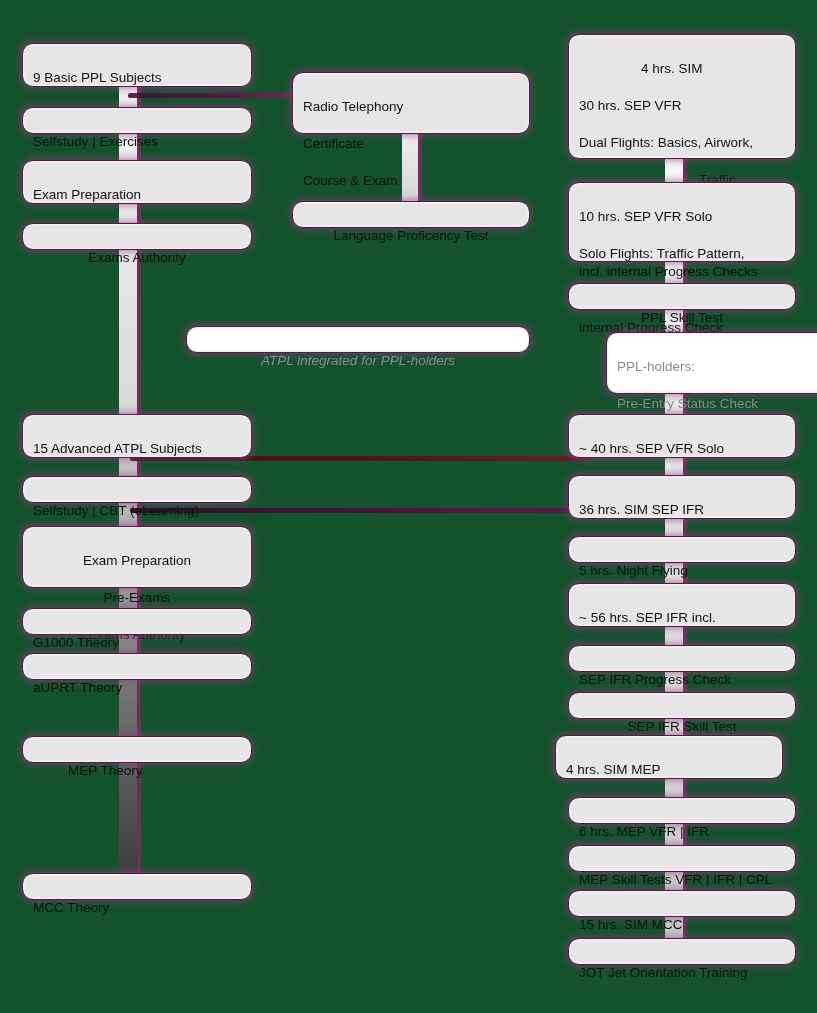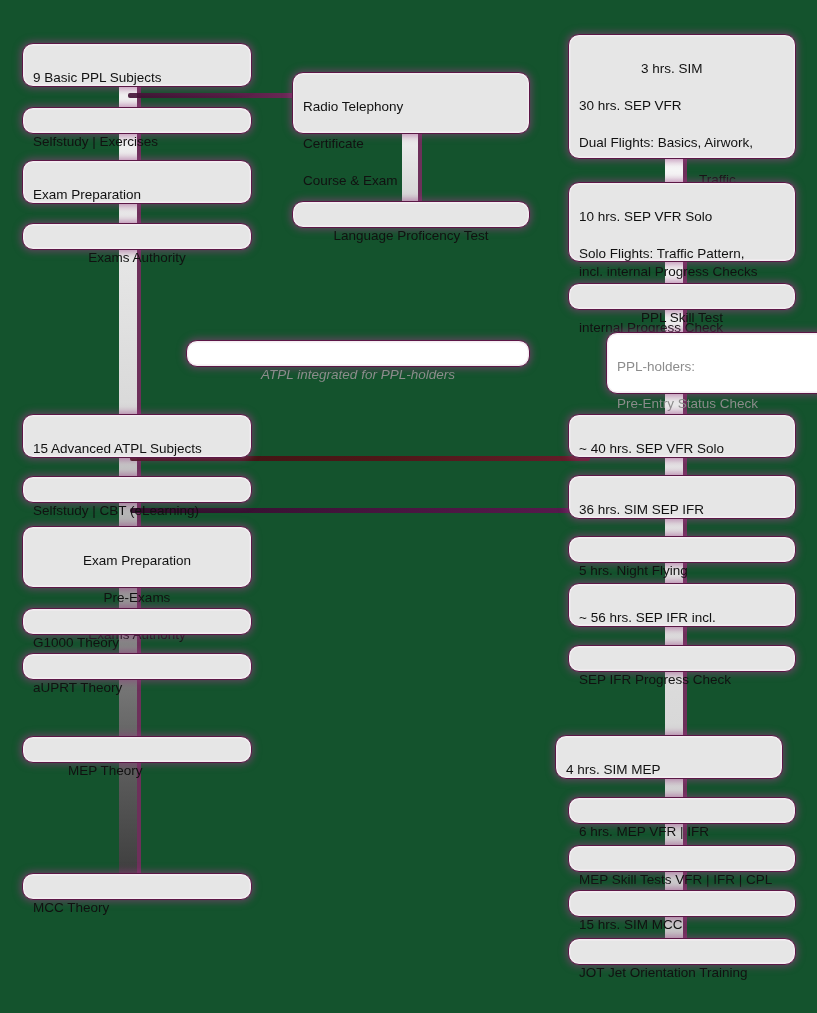--- a/index.html
+++ b/index.html
@@ -128,26 +128,26 @@
   <div class="node left" style="left:292px;top:72px;width:238px;height:62px;">
     <span class="ln">Radio Telephony</span>
     <span class="ln">Certificate</span>
     <span class="ln">Course &amp; Exam</span>
   </div>
 
   <div class="node center" style="left:292px;top:201px;width:238px;height:27px;">
     <span class="ln">Language Proficency Test</span>
   </div>
 
-  <div class="node center ghost" style="left:186px;top:340px;width:344px;height:27px;font-style:italic;">
+  <div class="node center ghost" style="left:186px;top:326px;width:344px;height:27px;font-style:italic;">
     <span class="ln">ATPL integrated for PPL-holders</span>
   </div>
 
   <div class="node left" style="left:568px;top:34px;width:228px;height:125px;">
-    <span class="ln ind3">3 hrs. SIM</span>
+    <span class="ln ind3">4 hrs. SIM</span>
     <span class="ln">30 hrs. SEP VFR</span>
     <span class="ln">Dual Flights: Basics, Airwork,</span>
     <span class="ln ind2">Traffic Pattern,</span>
     <span class="ln ind2">CrossCountry</span>
     <span class="ln">incl. internal Progress Checks</span>
   </div>
 
   <div class="node left" style="left:568px;top:182px;width:228px;height:80px;">
     <span class="ln">10 hrs. SEP VFR Solo</span>
     <span class="ln">Solo Flights: Traffic Pattern,</span>
@@ -181,20 +181,23 @@
 
   <div class="node left" style="left:568px;top:583px;width:228px;height:44px;">
     <span class="ln">~ 56 hrs. SEP IFR incl.</span>
     <span class="ln ind4">aUPRT, PBN, CPL</span>
   </div>
 
   <div class="node left" style="left:568px;top:645px;width:228px;height:27px;">
     <span class="ln">SEP IFR Progress Check</span>
   </div>
 
+  <div class="node center" style="left:568px;top:692px;width:228px;height:27px;">
+    <span class="ln">SEP IFR Skill Test</span>
+  </div>
 
   <div class="node left" style="left:555px;top:735px;width:228px;height:44px;">
     <span class="ln">4 hrs. SIM MEP</span>
     <span class="ln ind4">Basics &amp; Procedures</span>
   </div>
 
   <div class="node left" style="left:568px;top:797px;width:228px;height:27px;">
     <span class="ln">6 hrs. MEP VFR | IFR</span>
   </div>
 

